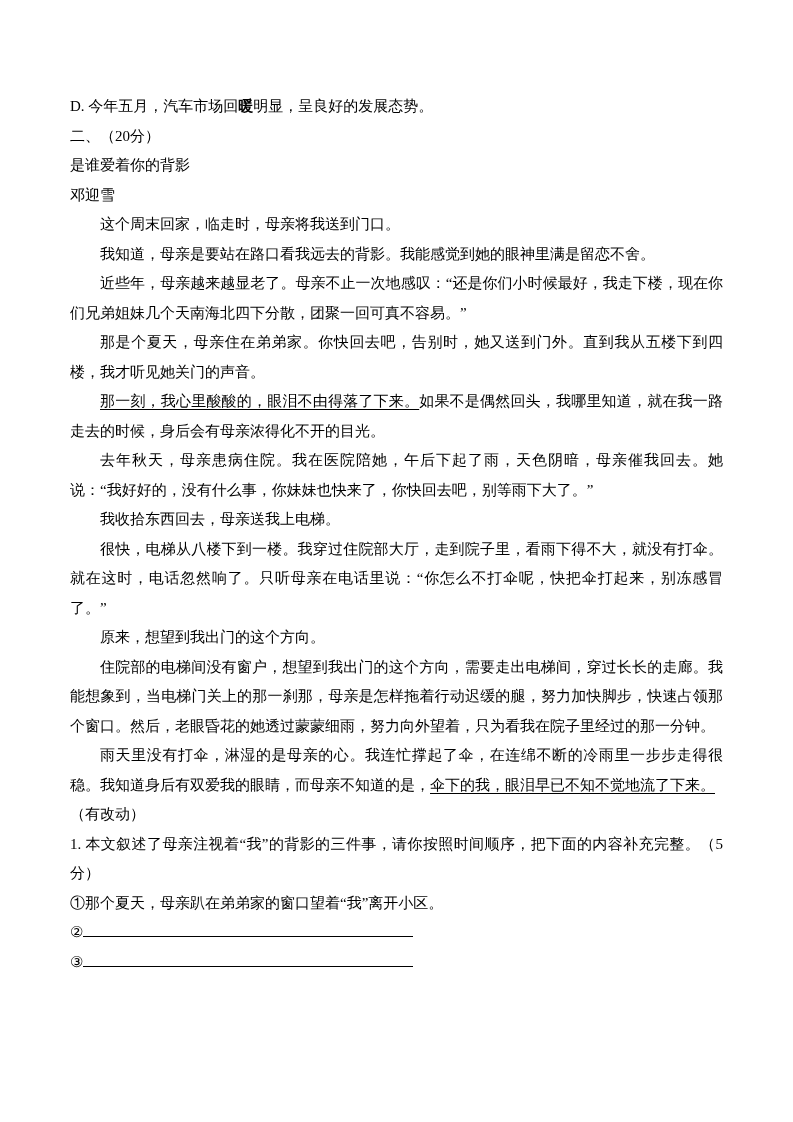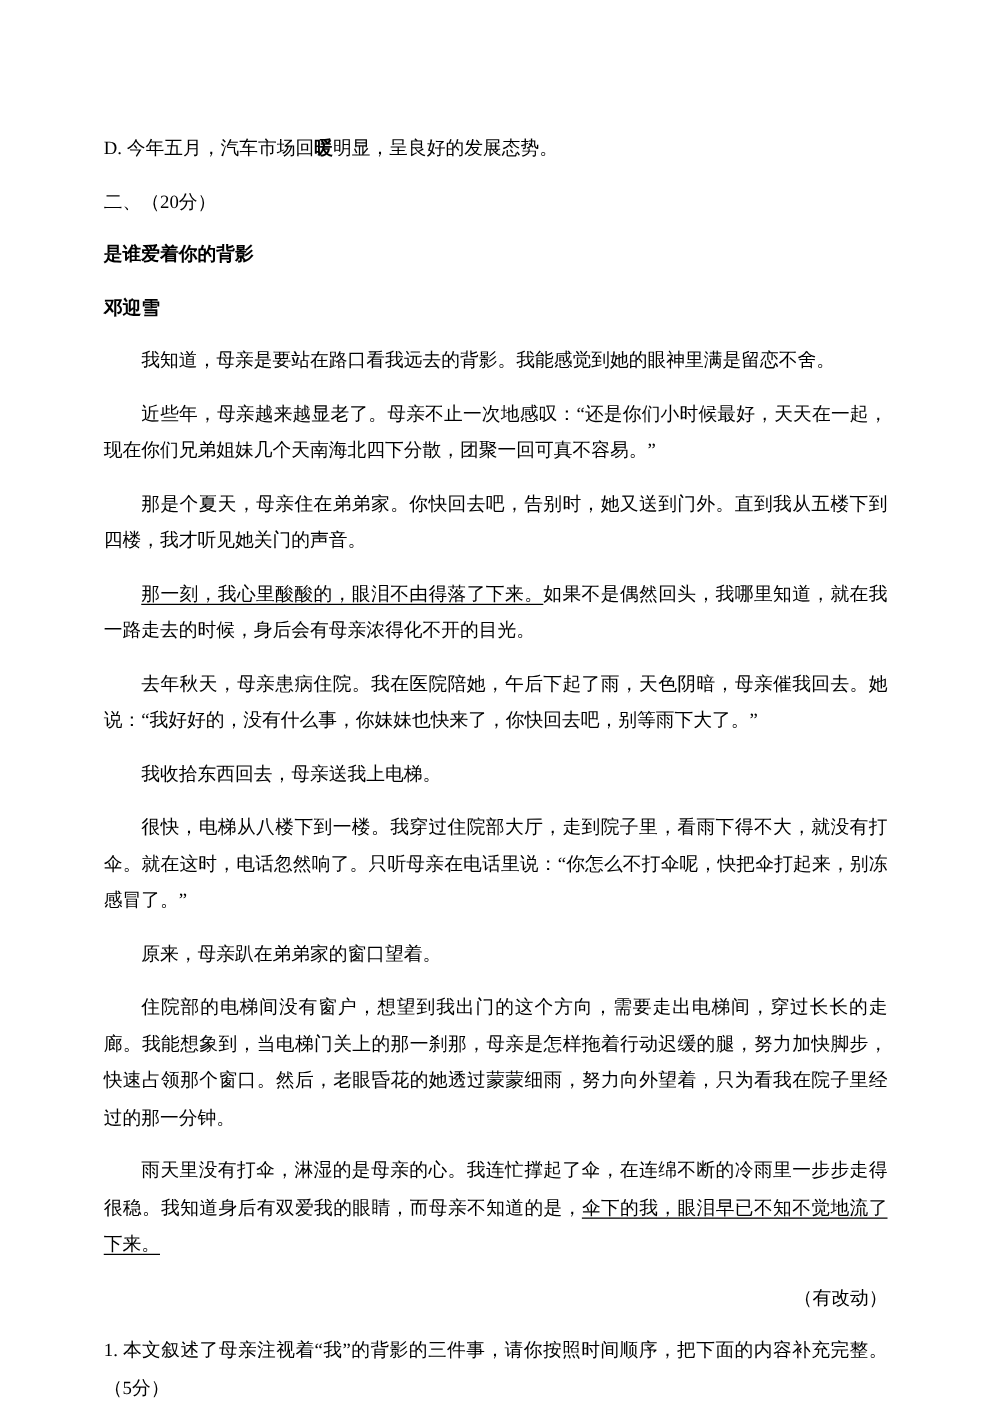--- a/index.html
+++ b/index.html
@@ -8,27 +8,27 @@
     width:793px; height:1122px; overflow:hidden;
     font-family:"Liberation Serif","DejaVu Serif",serif;
     color:#000000;
   }
   .page {
     width:793px; height:1122px;
     padding:92px 70px 0 70px;
     font-size:15px;
     line-height:29.5px;
   }
-  p { margin:13px; }
+  p { margin:0; }
   .para { text-indent:2em; text-align:justify; }
   .center { }
-  .bold { font-weight:bold; }
+  .bold { font-weight:normal; }
   .u { text-decoration:underline; text-underline-offset:3px; }
   .b { font-weight:bold; }
-  .note { text-align:right; }
+  .note { text-align:left; }
   .qline { text-align:justify; }
   .blank {
     display:inline-block;
     width:330px;
     height:1.1em;
     border-bottom:1px solid #000;
     vertical-align:baseline;
   }
 </style>
 </head>
@@ -38,28 +38,29 @@
 
   <p class="qline"><span>D. 今年五月，汽车市场回</span><span class="b">暖</span><span>明显，呈良好的发展态势。</span></p>
 
   <p class="center">二、（20分）</p>
 
   <p class="center bold">是谁爱着你的背影</p>
 
   <p class="center bold">邓迎雪</p>
 
   <div>
+      <p class="para"><span>这个周末回家，临走时，母亲将我送到门口。</span></p>
       <p class="para"><span>我知道，母亲是要站在路口看我远去的背影。我能感觉到她的眼神里满是留恋不舍。</span></p>
-      <p class="para"><span>近些年，母亲越来越显老了。母亲不止一次地感叹：“还是你们小时候最好，天天在一起，现在你们兄弟姐妹几个天南海北四下分散，团聚一回可真不容易。”</span></p>
+      <p class="para"><span>近些年，母亲越来越显老了。母亲不止一次地感叹：“还是你们小时候最好，我走下楼，现在你们兄弟姐妹几个天南海北四下分散，团聚一回可真不容易。”</span></p>
       <p class="para"><span>那是个夏天，母亲住在弟弟家。你快回去吧，告别时，她又送到门外。直到我从五楼下到四楼，我才听见她关门的声音。</span></p>
       <p class="para"><span class="u">那一刻，我心里酸酸的，眼泪不由得落了下来。</span><span>如果不是偶然回头，我哪里知道，就在我一路走去的时候，身后会有母亲浓得化不开的目光。</span></p>
       <p class="para"><span>去年秋天，母亲患病住院。我在医院陪她，午后下起了雨，天色阴暗，母亲催我回去。她说：“我好好的，没有什么事，你妹妹也快来了，你快回去吧，别等雨下大了。”</span></p>
       <p class="para"><span>我收拾东西回去，母亲送我上电梯。</span></p>
       <p class="para"><span>很快，电梯从八楼下到一楼。我穿过住院部大厅，走到院子里，看雨下得不大，就没有打伞。就在这时，电话忽然响了。只听母亲在电话里说：“你怎么不打伞呢，快把伞打起来，别冻感冒了。”</span></p>
-      <p class="para"><span>原来，母亲趴在弟弟家的窗口望着。</span></p>
+      <p class="para"><span>原来，想望到我出门的这个方向。</span></p>
       <p class="para"><span>住院部的电梯间没有窗户，想望到我出门的这个方向，需要走出电梯间，穿过长长的走廊。我能想象到，当电梯门关上的那一刹那，母亲是怎样拖着行动迟缓的腿，努力加快脚步，快速占领那个窗口。然后，老眼昏花的她透过蒙蒙细雨，努力向外望着，只为看我在院子里经过的那一分钟。</span></p>
       <p class="para"><span>雨天里没有打伞，淋湿的是母亲的心。我连忙撑起了伞，在连绵不断的冷雨里一步步走得很稳。我知道身后有双爱我的眼睛，而母亲不知道的是，</span><span class="u">伞下的我，眼泪早已不知不觉地流了下来。</span></p>
     </div>
 
   <p class="note">（有改动）</p>
 
   <p class="qline">1. 本文叙述了母亲注视着“我”的背影的三件事，请你按照时间顺序，把下面的内容补充完整。（5分）</p>
 
   <p class="qline">①那个夏天，母亲趴在弟弟家的窗口望着“我”离开小区。</p>
 

